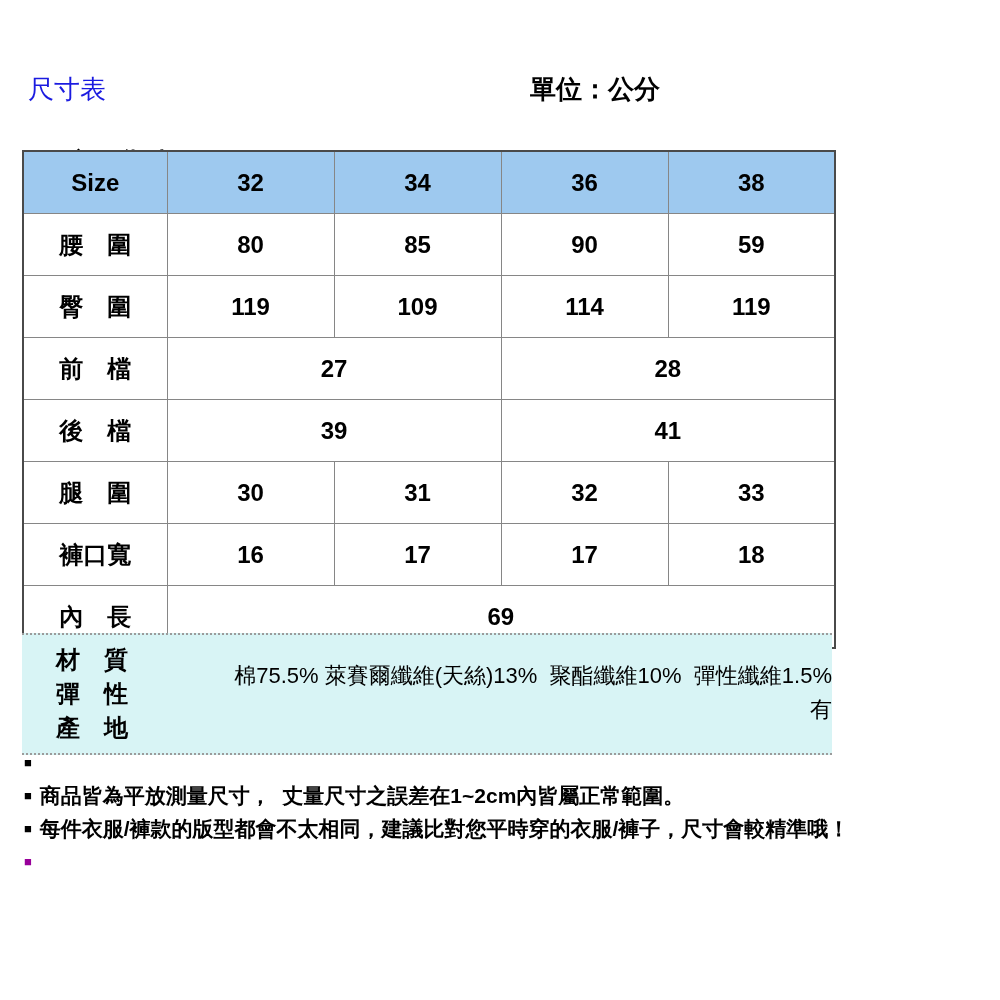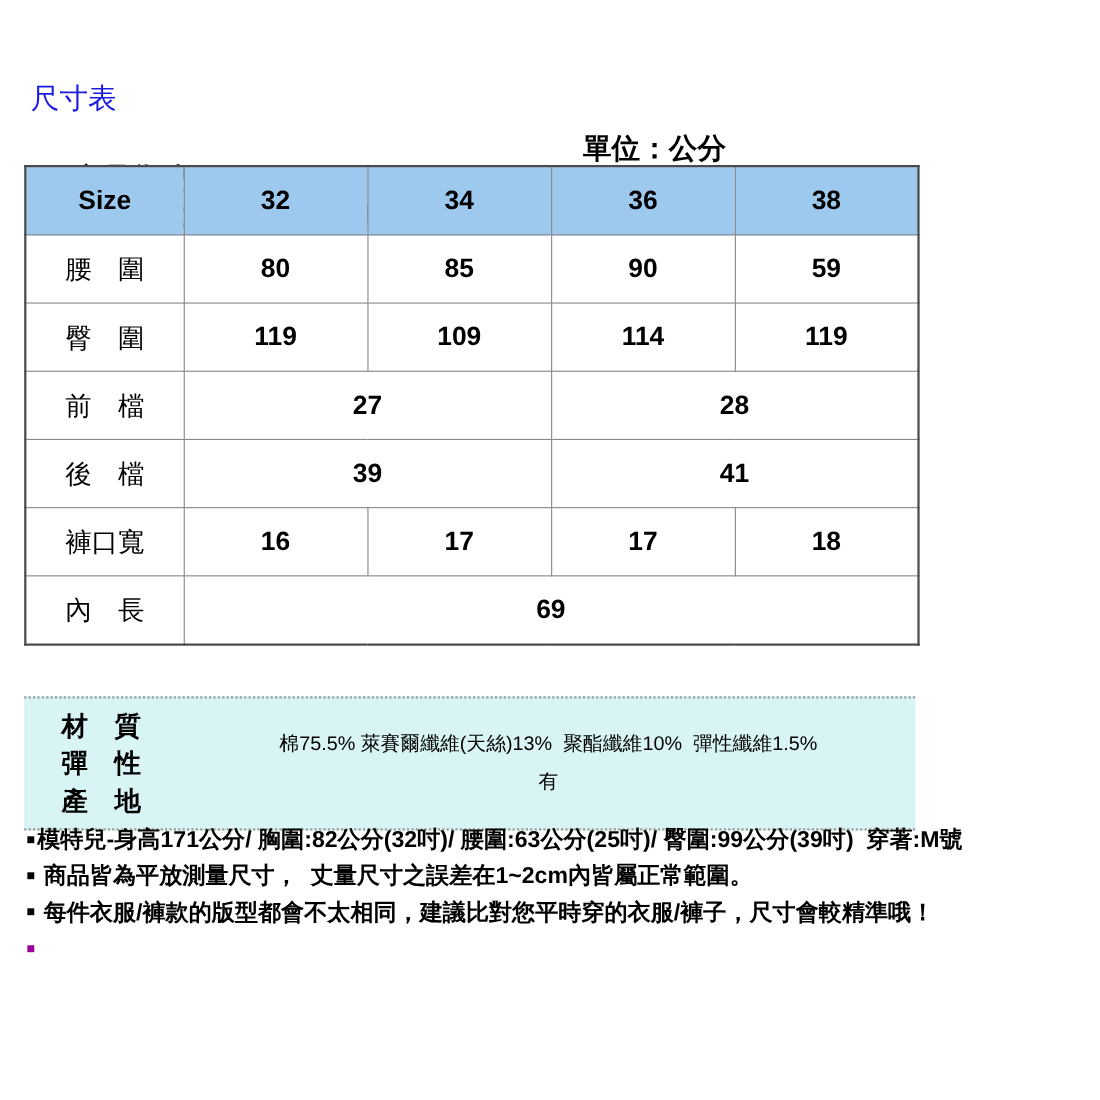--- a/index.html
+++ b/index.html
@@ -5,53 +5,53 @@
   html,body{margin:0;padding:0;background:#ffffff;}
   .page{
     position:relative;width:1000px;height:1000px;background:#ffffff;overflow:hidden;
     font-family:"Liberation Sans","DejaVu Sans",sans-serif;color:#000;
   }
   .page-title{
     position:absolute;left:28px;top:72px;font-size:26px;font-weight:normal;
     color:var(--title-blue,#1b1be0);white-space:pre;
   }
   .unit-label{
-    position:absolute;left:530px;top:72px;font-size:26px;font-weight:bold;white-space:pre;margin-top:46px;
+    position:absolute;left:530px;top:72px;font-size:26px;font-weight:bold;white-space:pre;
   }
   .product-line{
     position:absolute;left:38px;top:114px;font-size:26px;font-weight:bold;white-space:pre;
   }
   .product-line .name{margin-left:26px;}
   table.size-table{
     position:absolute;left:22px;top:150px;width:814px;
     border-collapse:collapse;table-layout:fixed;
     border:2px solid #4a4a4a;
   }
   table.size-table th,table.size-table td{
     border:1px solid var(--border-gray,#888888);
     height:51px;text-align:center;vertical-align:middle;
     font-size:24px;white-space:pre;padding:5px;
   }
   table.size-table thead th{
     background:var(--header-bg,#9ec9ef);font-weight:bold;
   }
-  table.size-table tbody th{font-weight:normal;}
+  table.size-table tbody th{font-weight:bold;}
   table.size-table tbody td{font-weight:bold;}
   .material{
     position:absolute;left:22px;top:633px;width:810px;
     background:var(--material-bg,#d8f4f5);
     border-top:2px dotted #9b9b9b;border-bottom:2px dotted #9b9b9b;
     padding:8px 0;
   }
   .material .mrow{display:flex;align-items:center;height:34px;}
   .material .mlabel{
     width:143px;padding-left:34px;font-size:24px;font-weight:bold;
     white-space:pre;flex:0 0 auto;box-sizing:border-box;
   }
-  .material .mvalue{flex:1;text-align:center;font-size:18px;white-space:pre;margin-top:32px;}
+  .material .mvalue{flex:1;text-align:right;font-size:22px;white-space:pre;margin-top:32px;}
   .notes{position:absolute;left:24px;top:746px;width:968px;}
   .note{display:flex;align-items:center;height:33px;font-size:21px;font-weight:bold;white-space:pre;}
   .note .bullet{font-size:13px;margin-right:2px;}
 </style>
 </head>
 <body>
 
 <div class="page">
 
   <div class="page-title">尺寸表</div>
@@ -98,20 +98,27 @@
         <th>前　檔</th>
         <td colspan="2">27</td>
         <td colspan="2">28</td>
       </tr>
       <tr>
         <th>後　檔</th>
         <td colspan="2">39</td>
         <td colspan="2">41</td>
       </tr>
       <tr>
+        <th>腿　圍</th>
+        <td>30</td>
+        <td>31</td>
+        <td>32</td>
+        <td>33</td>
+      </tr>
+      <tr>
         <th>褲口寬</th>
         <td>16</td>
         <td>17</td>
         <td>17</td>
         <td>18</td>
       </tr>
       <tr>
         <th>內　長</th>
         <td colspan="4">69</td>
       </tr>
@@ -128,21 +135,20 @@
       <span class="mvalue">有</span>
     </div>
     <div class="mrow">
       <span class="mlabel">產　地</span>
     </div>
   </div>
 
   <div class="notes">
     <div class="note" style="color: rgb(0, 0, 0);">
       <span class="bullet">■</span>
-      <span>模特兒-身高171公分/ 胸圍:82公分(32吋)/ 腰圍:63公分(25吋)/ 臀圍:99公分(39吋)  穿著:M號</span>
     </div>
     <div class="note" style="color: rgb(0, 0, 0);">
       <span class="bullet">■</span>
       <span> 商品皆為平放測量尺寸，  丈量尺寸之誤差在1~2cm內皆屬正常範圍。</span>
     </div>
     <div class="note" style="color: rgb(0, 0, 0);">
       <span class="bullet">■</span>
       <span> 每件衣服/褲款的版型都會不太相同，建議比對您平時穿的衣服/褲子，尺寸會較精準哦！</span>
     </div>
     <div class="note" style="color: rgb(152, 0, 154);">

